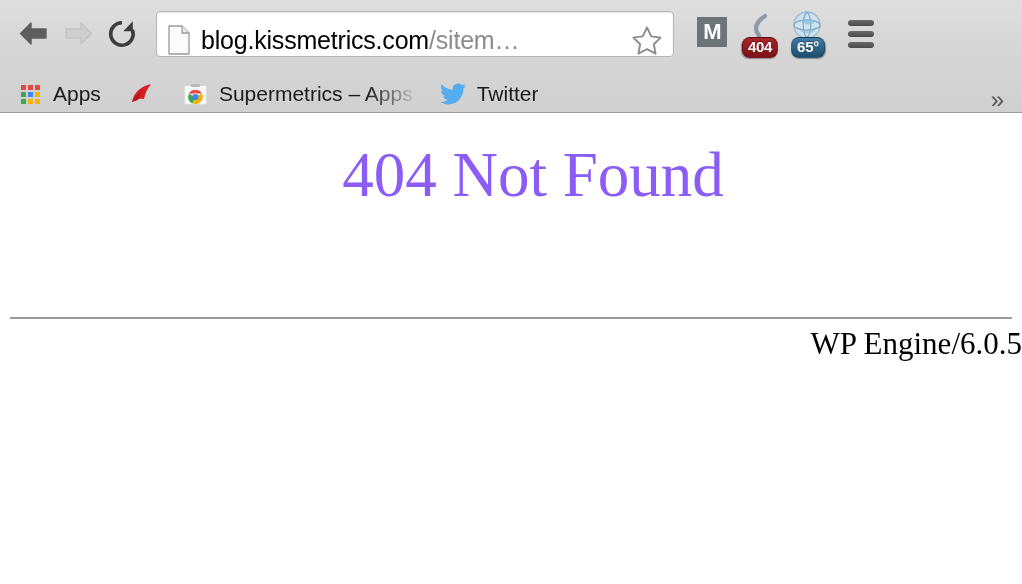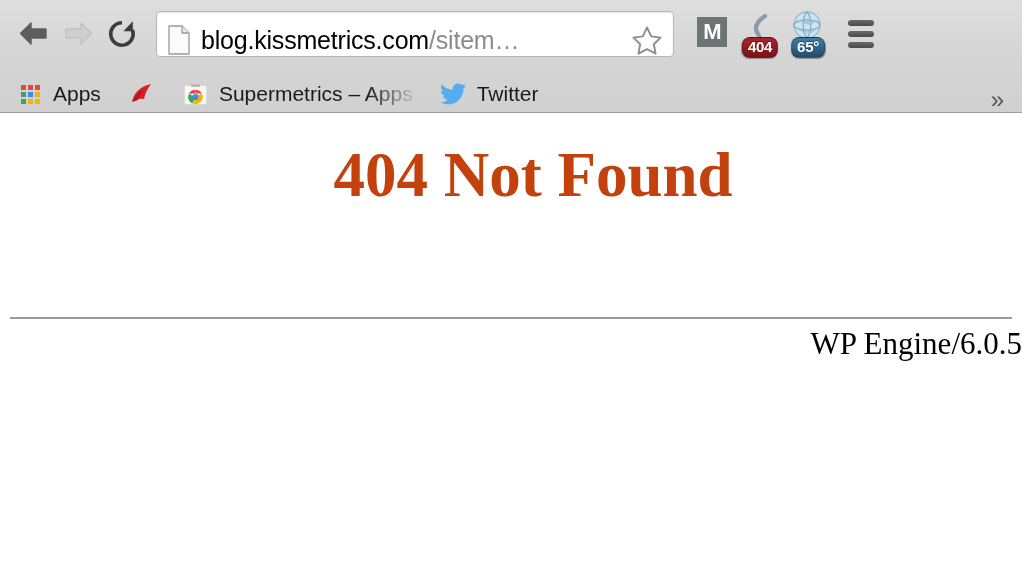--- a/index.html
+++ b/index.html
@@ -210,25 +210,25 @@
   #page {
     width: 1022px;
     height: 470px;
     background: #ffffff;
     box-sizing: border-box;
     padding: 0;
     position: relative;
   }
   #err-title {
     font-family: "Liberation Serif", "DejaVu Serif", serif;
-    font-weight: bold;
+    font-weight: normal;
     font-size: 63px;
     line-height: 63px;
     text-align: center;
-    color: #c2410c;
+    color: #8b5cf6;
     margin: 0;
     padding-top: 31px;
     padding-left: 44px;
   }
   #err-rule {
     height: 2px;
     background: #9b9b9b;
     margin: 0 10px;
     margin-top: 110px;
     border: 0;

